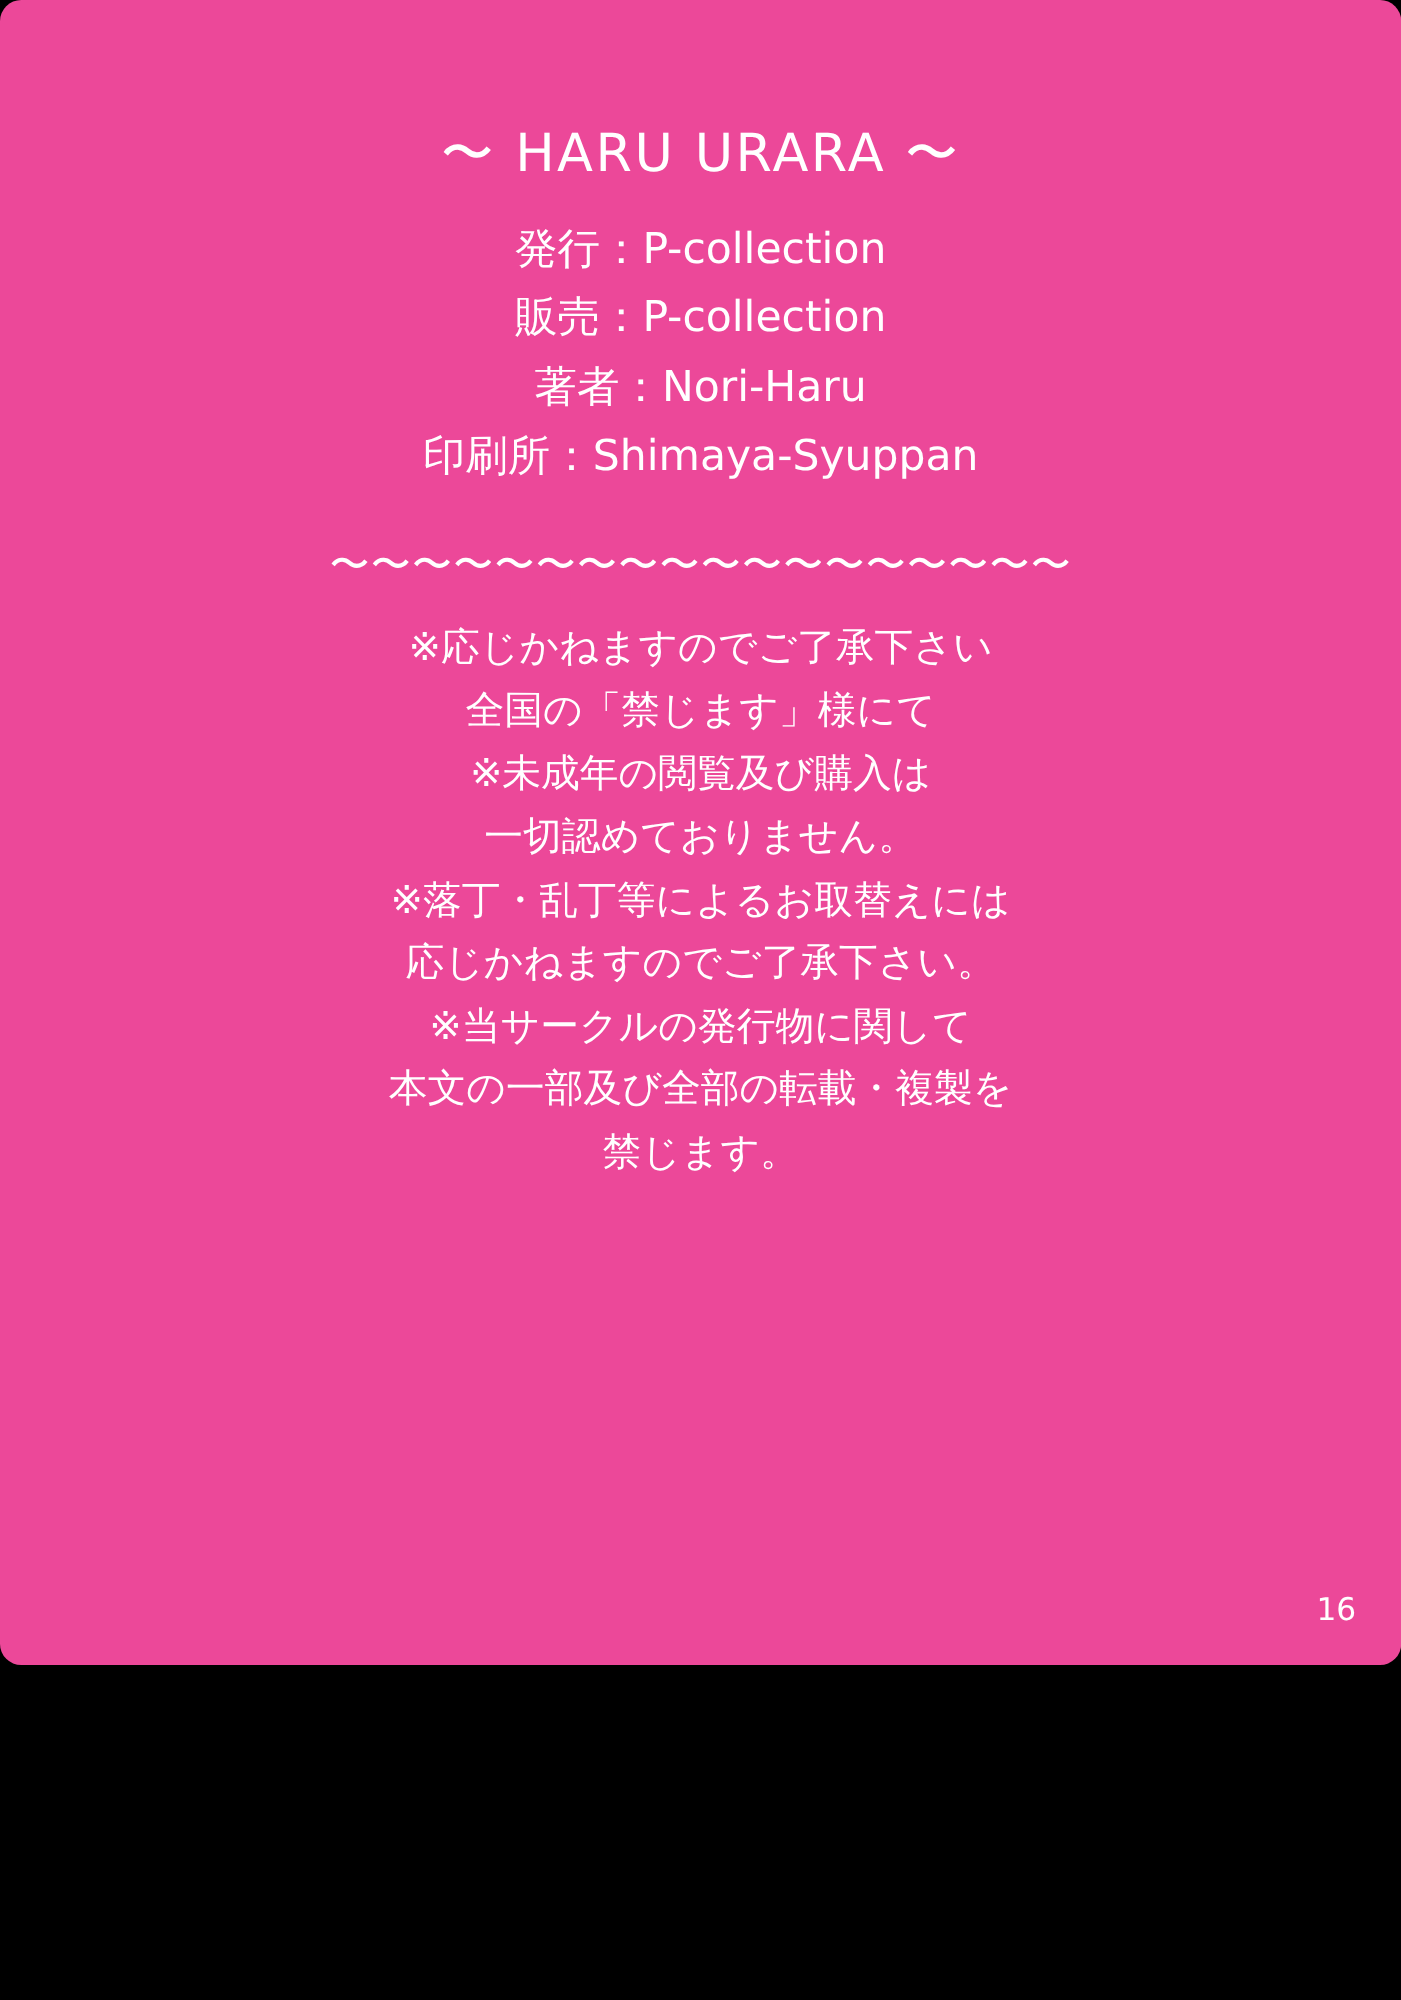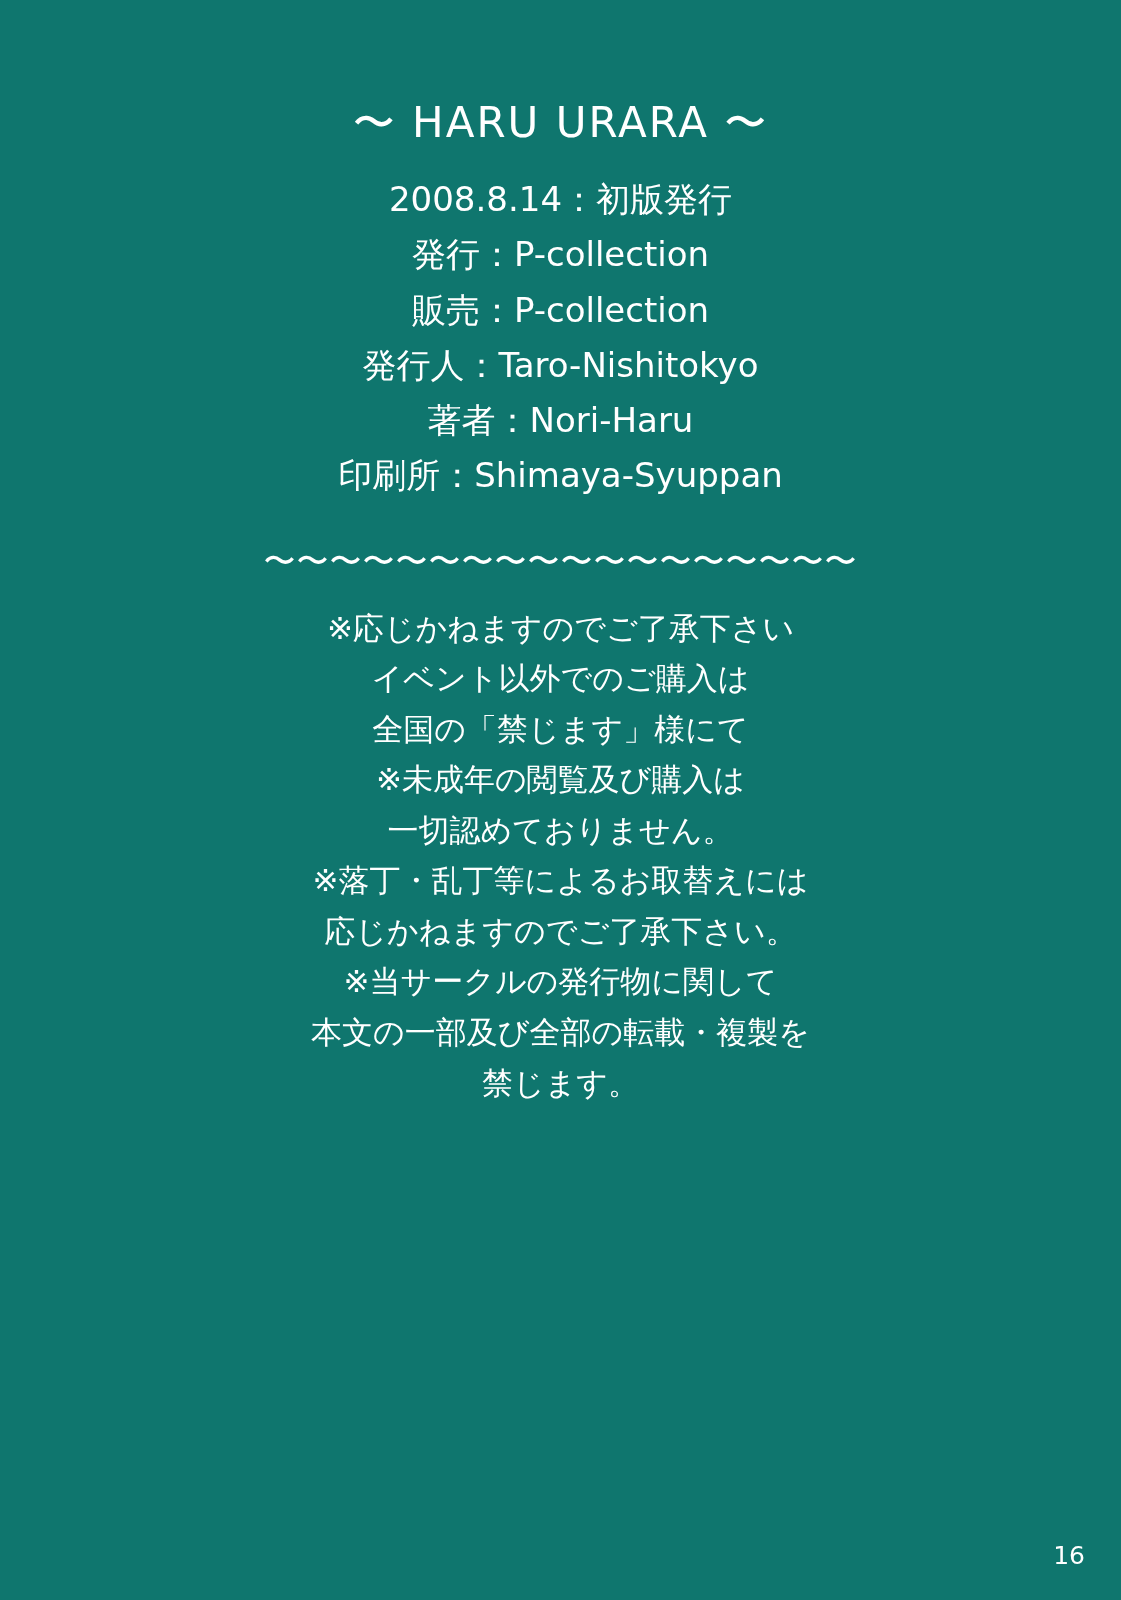--- a/index.html
+++ b/index.html
@@ -3,25 +3,26 @@
 <meta charset="utf-8">
 <style>
   html, body {
     margin: 0;
     padding: 0;
     background: #000000;
   }
   .page {
     position: relative;
     width: 1121px;
-    height: 1600px;
-    background: #0f766e;
+    height: 1332px;
+    background: #ec4899;
     color: #ffffff;
     font-family: "DejaVu Sans", sans-serif;
     overflow: hidden;
+    border-radius: 17px;
   }
   .colophon {
     position: absolute;
     left: 0;
     top: 0;
     width: 1121px;
     text-align: center;
   }
   .title {
     font-size: 42px;
@@ -66,33 +67,30 @@
 </style>
 </head>
 <body>
 
 <div class="page">
   <div class="colophon">
 
     <div class="title">〜 HARU URARA 〜</div>
 
     <div class="credits">
-      <div class="credit-line">2008.8.14：初版発行</div>
       <div class="credit-line">発行：P-collection</div>
       <div class="credit-line">販売：P-collection</div>
-      <div class="credit-line">発行人：Taro-Nishitokyo</div>
       <div class="credit-line">著者：Nori-Haru</div>
       <div class="credit-line">印刷所：Shimaya-Syuppan</div>
     </div>
 
     <div class="divider">〜〜〜〜〜〜〜〜〜〜〜〜〜〜〜〜〜〜</div>
 
     <div class="notices">
       <div class="notice-line">※応じかねますのでご了承下さい</div>
-      <div class="notice-line">イベント以外でのご購入は</div>
       <div class="notice-line">全国の「禁じます」様にて</div>
       <div class="notice-line">※未成年の閲覧及び購入は</div>
       <div class="notice-line">一切認めておりません。</div>
       <div class="notice-line">※落丁・乱丁等によるお取替えには</div>
       <div class="notice-line">応じかねますのでご了承下さい。</div>
       <div class="notice-line">※当サークルの発行物に関して</div>
       <div class="notice-line">本文の一部及び全部の転載・複製を</div>
       <div class="notice-line">禁じます。</div>
     </div>
 

